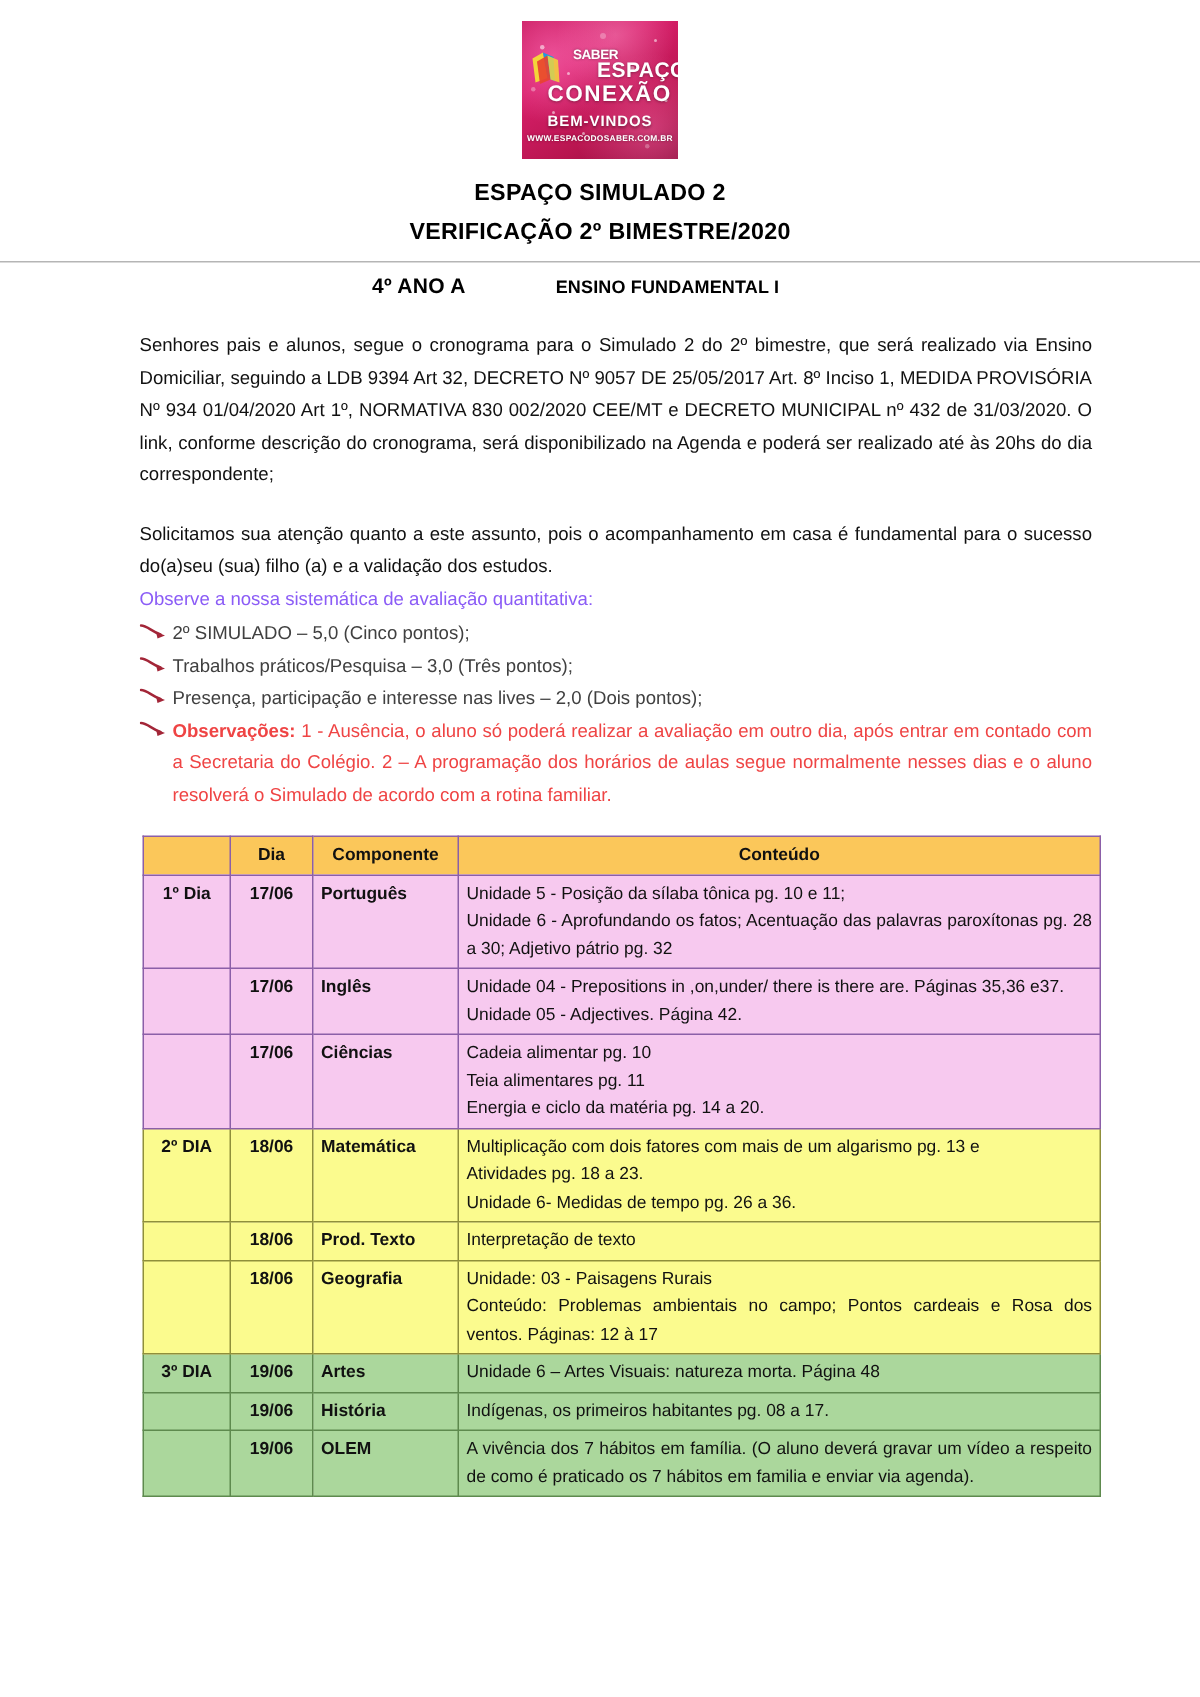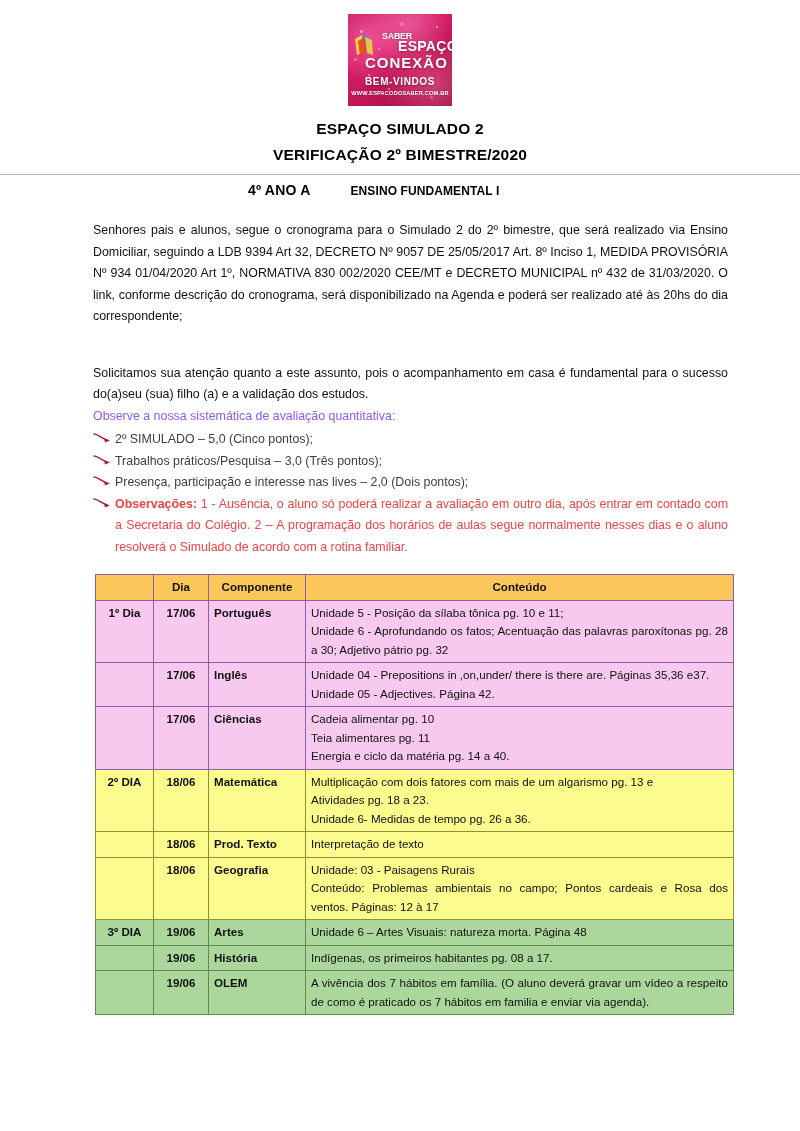--- a/index.html
+++ b/index.html
@@ -145,30 +145,30 @@
   }
   .sub-ano {
     font-weight: bold;
     font-size: 14px;
     letter-spacing: 0.2px;
   }
   .sub-ensino {
     font-weight: bold;
     font-size: 12px;
     letter-spacing: 0.1px;
-    margin-left: 40px;
+    margin-left: 60px;
   }
 
   
   .body-area {
     padding: 0 72px 0 93px;
     margin-top: 22px;
   }
   p.para {
-    margin: 17px 0 0 0;
+    margin: 0 0 0 0;
     font-size: 12.4px;
     line-height: 21.5px;
     text-align: justify;
     color: #111111;
   }
   p.para.just { text-align: justify; }
   .spacer-12 { height: 18px; }
   .line {
     font-size: 12.4px;
     line-height: 21.5px;
@@ -397,21 +397,21 @@
               <span class="ln">Unidade 05 -  Adjectives. Página 42.</span>
             </td>
           </tr>
           <tr class="pink">
             <td class="c-dia mid-v"></td>
             <td class="c-date mid-v">17/06</td>
             <td class="c-comp mid-v">Ciências</td>
             <td class="c-cont">
               <span class="ln">Cadeia alimentar pg. 10</span>
               <span class="ln">Teia alimentares pg. 11</span>
-              <span class="ln">Energia e ciclo da matéria pg. 14 a 40.</span>
+              <span class="ln">Energia e ciclo da matéria pg. 14 a 20.</span>
             </td>
           </tr>
           <tr class="yellow">
             <td class="c-dia mid-v">2º DIA</td>
             <td class="c-date mid-v">18/06</td>
             <td class="c-comp mid-v">Matemática</td>
             <td class="c-cont">
               <span class="ln"> Multiplicação com dois fatores com mais de um algarismo pg. 13 e</span>
               <span class="ln"> Atividades pg. 18 a 23.</span>
               <span class="ln"> Unidade 6- Medidas de tempo pg. 26 a 36.</span>

